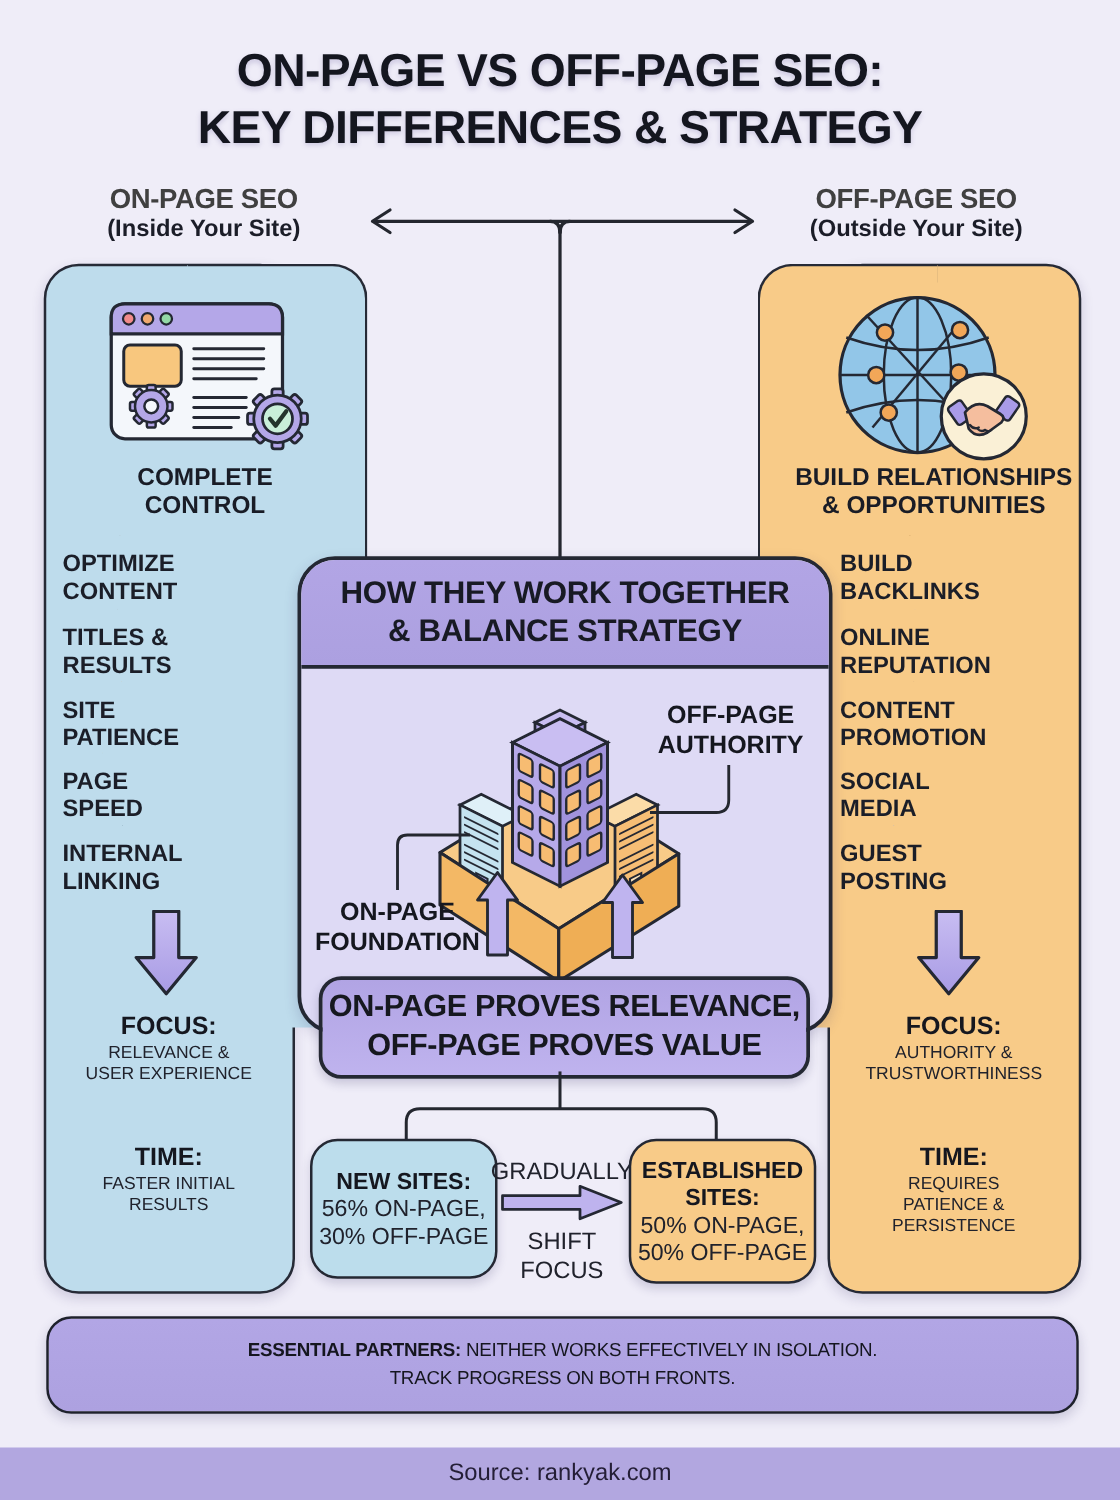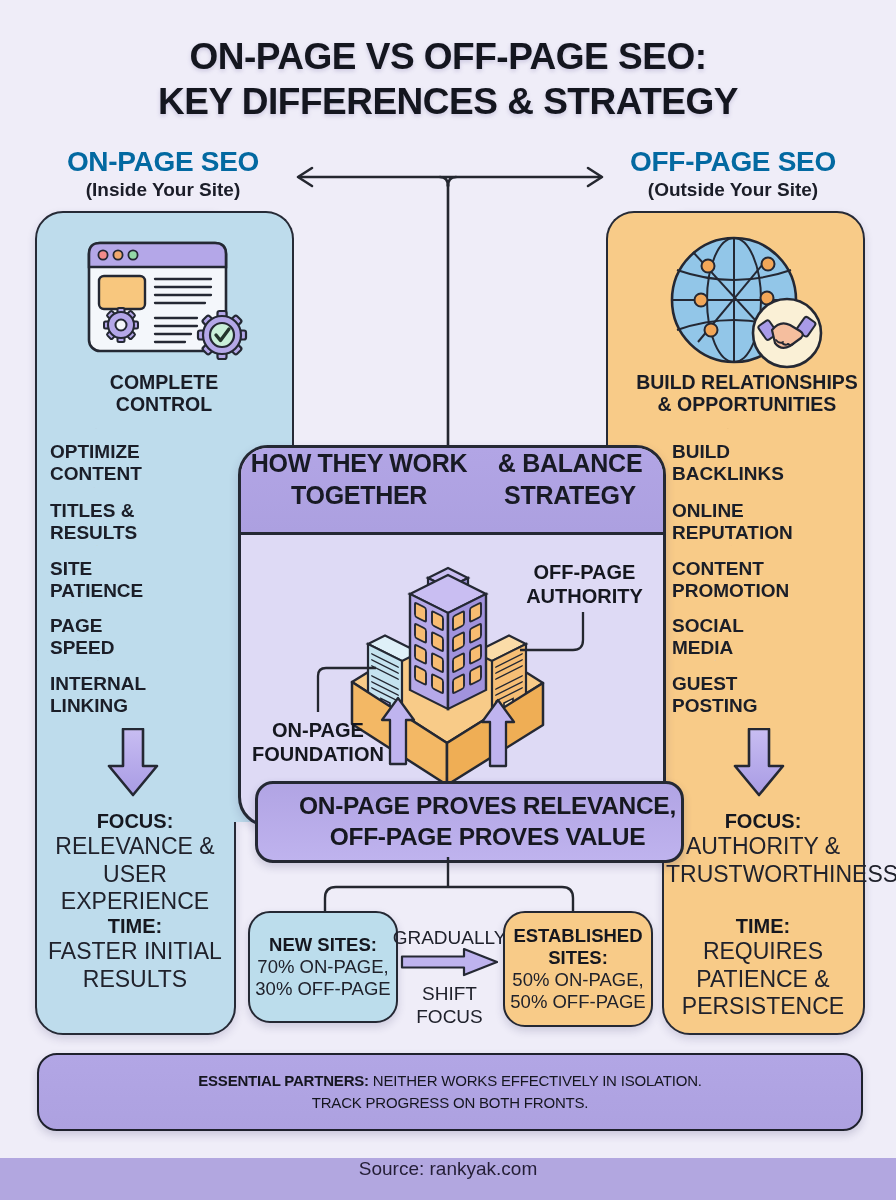--- a/index.html
+++ b/index.html
@@ -5,63 +5,63 @@
   html,body{margin:0;padding:0;background:#EFEDF8;}
   #stage{position:relative;width:896px;height:1200px;background:#EFEDF8;overflow:hidden;
          font-family:"Liberation Sans","DejaVu Sans",sans-serif;color:#1B1D28;}
   .abs{position:absolute;}
   .ctr{text-align:center;}
   
   .title{left:0;top:34px;width:896px;font-size:37px;line-height:1.22;font-weight:800;
          letter-spacing:-0.5px;color:#14161F;text-shadow:0 2px 4px rgba(110,100,160,.28);}
   
   .colhead{width:258px;top:146px;}
-  .colhead .h1{font-size:28px;font-weight:800;letter-spacing:-0.3px;color:#0369a1;}
+  .colhead .h1{font-size:22px;font-weight:800;letter-spacing:-0.3px;color:#404040;}
   .colhead .h2{font-size:19px;font-weight:700;margin-top:1px;color:#1B1D28;}
   
   .panel{border:2.6px solid #262A36;box-shadow:0 4px 9px rgba(52,44,100,.17);}
   .pleft-main{left:35px;top:211px;width:197px;height:820px;background:#BEDCEC;border-radius:28px;}
   .pleft-ext{left:150px;top:211px;width:142px;height:609px;background:#BEDCEC;
              border-top:2.6px solid #262A36;border-right:2.6px solid #262A36;border-top-right-radius:28px;}
   .pright-main{left:662px;top:211px;width:199px;height:820px;background:#F8CB88;border-radius:28px;}
   .pright-ext{left:606px;top:211px;width:142px;height:609px;background:#F8CB88;
               border-top:2.6px solid #262A36;border-left:2.6px solid #262A36;border-top-left-radius:28px;}
   
   .cpanel{left:238px;top:445px;width:422px;height:376px;background:#DEDAF5;border:3px solid #24283*;
           border:3px solid #242833;border-radius:30px;overflow:hidden;box-shadow:0 4px 10px rgba(52,44,100,.18);}
   .cpanel-head{height:84px;background:linear-gradient(180deg,#B2A5E5,#ACA0E0);border-bottom:3px solid #242833;
-               display:flex;flex-direction:row;justify-content:center;
+               display:flex;flex-direction:column;justify-content:center;
                font-size:25px;font-weight:800;letter-spacing:-0.3px;text-align:center;line-height:1.26;color:#181A24;}
   
   .hero-cap{font-size:19.5px;font-weight:800;line-height:1.13;color:#191C26;}
   .row{display:flex;align-items:center;gap:13px;height:56px;flex-direction:column;}
   .row .txt{font-size:19px;font-weight:700;line-height:1.12;color:#1B1E28;}
   .focus .lbl{font-size:20px;font-weight:800;color:#15171F;}
-  .focus .ln{font-size:23px;font-weight:400;line-height:1.2;color:#20222C;}
+  .focus .ln{font-size:14px;font-weight:400;line-height:1.2;color:#20222C;}
   
   .relevance{left:255px;top:781px;width:387px;height:76px;border:3px solid #242833;border-radius:18px;
              background:linear-gradient(180deg,#B1A4E4,#BFB3EE);display:flex;flex-direction:column;justify-content:center;
              font-size:24.5px;font-weight:800;letter-spacing:-0.3px;line-height:1.26;text-align:center;color:#16181F;
-             box-shadow:0 4px 8px rgba(52,44,100,.2);padding-left:36px;}
+             box-shadow:0 4px 8px rgba(52,44,100,.2);}
   .isolabel{font-size:20px;font-weight:800;line-height:1.2;color:#15171F;}
   .smbox{border:2.6px solid #242833;border-radius:22px;box-shadow:0 4px 8px rgba(52,44,100,.18);
          display:flex;flex-direction:column;justify-content:center;text-align:center;line-height:1.18;}
   .smbox .t{font-size:18.5px;font-weight:700;color:#15171F;}
   .smbox .v{font-size:18.5px;font-weight:400;color:#20222C;}
   .newsites{left:248px;top:911px;width:146px;height:108px;background:#BCDDEC;}
   .estab{left:503px;top:911px;width:146px;height:112px;background:#F8CB88;}
   .trans{font-size:19px;font-weight:400;color:#20222C;line-height:1.22;}
   
   .bottombar{left:37px;top:1053px;width:822px;height:74px;background:linear-gradient(180deg,#B2A6E5,#ADA1E0);
              border:2.8px solid #1E212C;border-radius:20px;display:flex;flex-direction:column;justify-content:center;
              text-align:center;font-size:15px;line-height:1.45;color:#15161F;letter-spacing:-0.2px;
              box-shadow:0 4px 9px rgba(52,44,100,.2);}
   .bottombar b{font-weight:800;}
   .footer{left:0;top:1158px;width:896px;height:42px;background:#B2A7E0;
-          display:flex;justify-content:center;font-size:19px;color:#241E36;}
+          display:flex;align-items:center;justify-content:center;font-size:19px;color:#241E36;}
   svg{display:block;}
 </style>
 </head>
 <body>
 
 <div id="stage">
 
   <div class="abs title ctr">
     <div>ON-PAGE VS OFF-PAGE SEO:</div>
     <div>KEY DIFFERENCES &amp; STRATEGY</div>
@@ -530,21 +530,21 @@
 
   <svg class="abs" style="left:300px;top:857px;" width="300" height="58" viewBox="0 0 300 58">
     <g fill="none" stroke="#24272F" stroke-width="2.4">
       <path d="M148,0 V30"></path>
       <path d="M25,56 V41 Q25,30 36,30 H262 Q273,30 273,41 V56"></path>
     </g>
   </svg>
 
   <div class="abs smbox newsites">
     <div class="t">NEW SITES:</div>
-    <div class="v">70% ON-PAGE,</div>
+    <div class="v">56% ON-PAGE,</div>
     <div class="v">30% OFF-PAGE</div>
   </div>
 
   <div class="abs trans ctr" style="left:392px;top:926px;width:115px;">GRADUALLY</div>
   <svg class="abs" style="left:400px;top:947px;" width="100" height="30" viewBox="0 0 100 30">
     <polygon points="2,9.5 64,9.5 64,2 97,15 64,28 64,20.5 2,20.5" fill="#BEB3EE" stroke="#242833" stroke-width="2.2" stroke-linejoin="round"></polygon>
   </svg>
   <div class="abs trans ctr" style="left:392px;top:982px;width:115px;">
     <div>SHIFT</div>
     <div>FOCUS</div>

